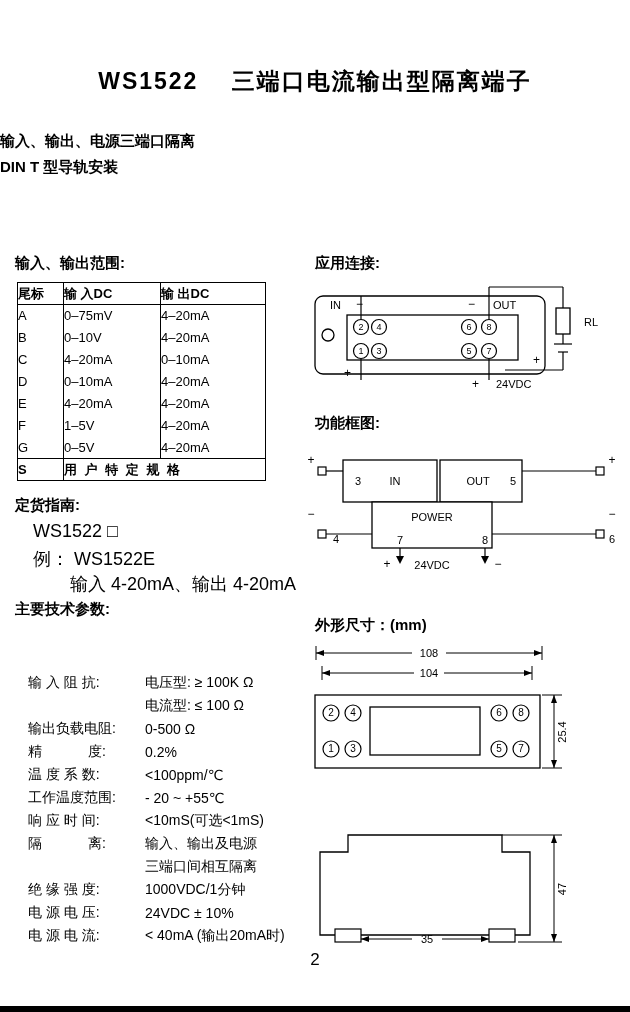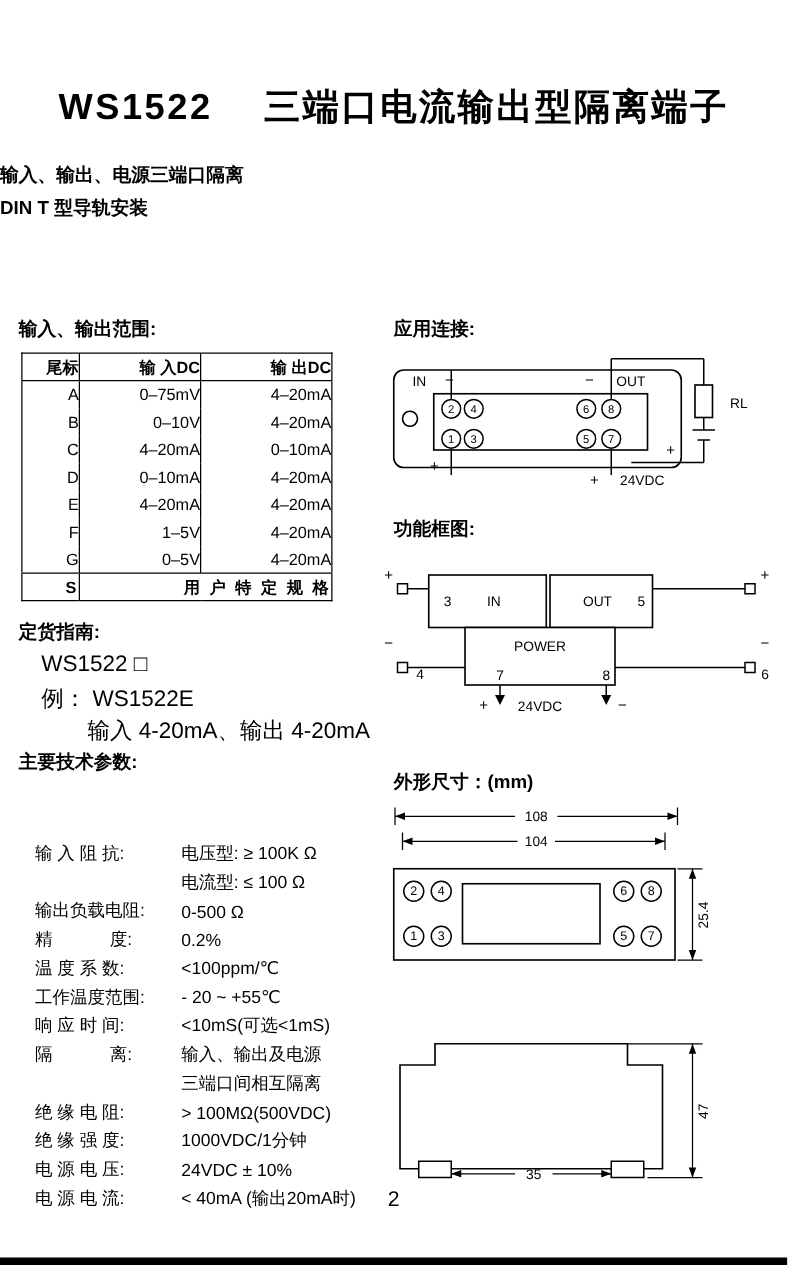--- a/index.html
+++ b/index.html
@@ -4,34 +4,34 @@
 <style>
   * { margin:0; padding:0; box-sizing:border-box; }
   html,body { background:#fff; }
   .page {
     position:relative; width:630px; height:1012px; background:#ffffff;
     font-family:"Liberation Sans","DejaVu Sans",sans-serif; color:#000; overflow:hidden;
   }
   .abs { position:absolute; }
   .title {
     position:absolute; top:66px; left:0; width:630px; text-align:center;
-    font-size:29px; font-weight:bold; letter-spacing:2px;
+    font-size:23px; font-weight:bold; letter-spacing:2px;
   }
   .subtitle {
     position:absolute; top:128px; left:0; width:630px; 
     font-size:15px; font-weight:bold; line-height:26px;
   }
   .heading { position:absolute; font-size:15px; font-weight:bold; }
   .io-table {
     position:absolute; left:17px; top:282px; width:248px;
     border-collapse:collapse; table-layout:fixed; font-size:13px;
     border:1.5px solid #000;
   }
   .io-table th, .io-table td {
-    height:22px; text-align:right; vertical-align:middle; padding:0;
+    height:22px; text-align:left; vertical-align:middle; padding:0;
     border-left:1px solid #000;
     margin-top:40px;
   }
   .io-table th:first-child, .io-table td:first-child { border-left:none; }
   .io-table thead th { border-bottom:1px solid #000; font-weight:bold; }
   .io-table .c1 { width:46px; } .io-table .c2 { width:97px; } .io-table .c3 { width:105px; }
   .io-table tr.special td { border-top:1px solid #000; font-weight:bold; letter-spacing:2px; }
   .order-line { position:absolute; font-size:18px; }
   .specs { position:absolute; left:28px; top:624px; width:280px; font-size:14px;margin-top:47px; }
   .spec-row { display:flex; height:23px; align-items:center; }
@@ -142,24 +142,20 @@
         <span class="spec-label">响 应 时 间:</span>
         <span class="spec-value">&lt;10mS(可选&lt;1mS)</span>
       </div>
     <div class="spec-row">
         <span class="spec-label">隔　　　 离:</span>
         <span class="spec-value">输入、输出及电源</span>
       </div>
     <div class="spec-row">
         <span class="spec-label"></span>
         <span class="spec-value">三端口间相互隔离</span>
-      </div>
-    <div class="spec-row">
-        <span class="spec-label">绝 缘 电 阻:</span>
-        <span class="spec-value">&gt; 100MΩ(500VDC)</span>
       </div>
     <div class="spec-row">
         <span class="spec-label">绝 缘 强 度:</span>
         <span class="spec-value">1000VDC/1分钟</span>
       </div>
     <div class="spec-row">
         <span class="spec-label">电 源 电 压:</span>
         <span class="spec-value">24VDC ± 10%</span>
       </div>
     <div class="spec-row">

